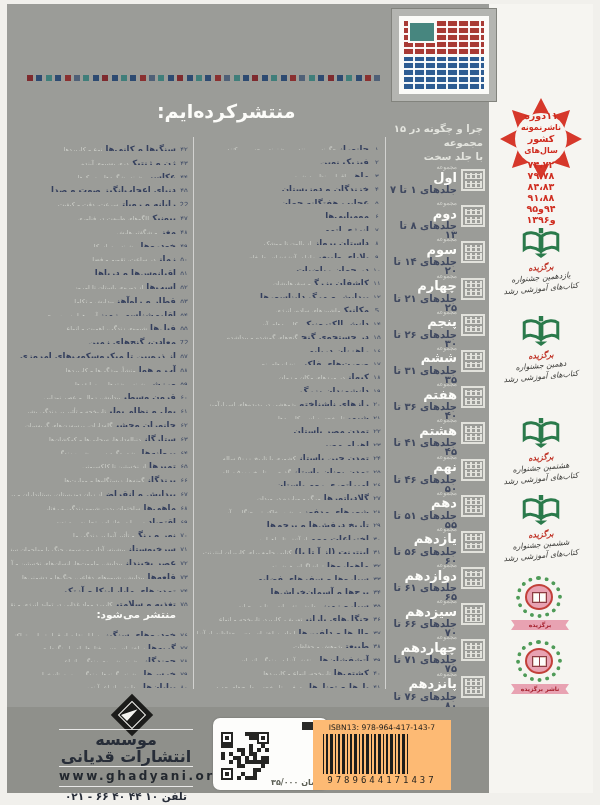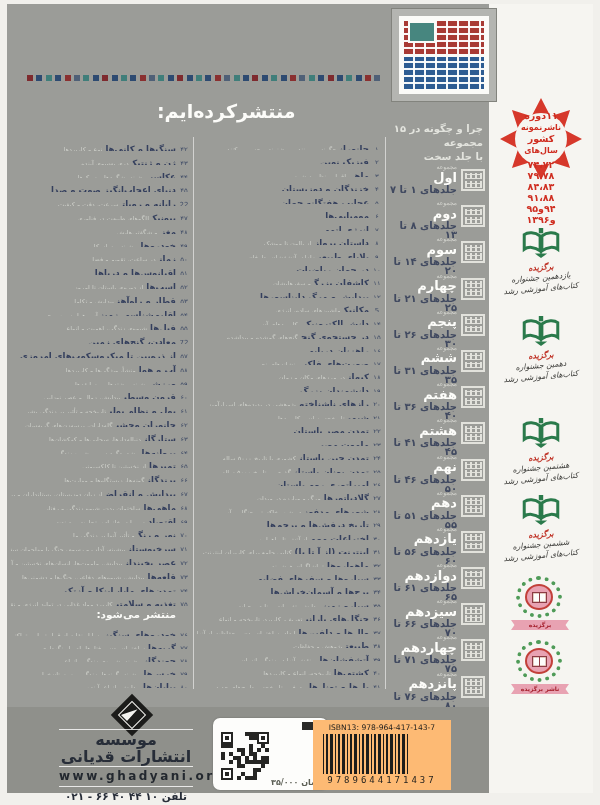--- a/index.html
+++ b/index.html
@@ -271,21 +271,21 @@
         <span class="ttl"><b class="t">شیمی</b><span class="s">تاریخچه، زبان و کاربردها</span></span>
       </div>
 
       <div class="row">
         <span class="num">۲۲</span>
         <span class="ttl"><b class="t">تمدن مصر باستان</b><span class="s"></span></span>
       </div>
 
       <div class="row">
         <span class="num">۲۳</span>
-        <span class="ttl"><b class="t">ماموت مصر</b><span class="s"></span></span>
+        <span class="ttl"><b class="t">اهرام مصر</b><span class="s"></span></span>
       </div>
 
       <div class="row">
         <span class="num">۲۴</span>
         <span class="ttl"><b class="t">تمدن چین باستان</b><span class="s">کشوری با تاریخ ۵۰۰۰ ساله</span></span>
       </div>
 
       <div class="row">
         <span class="num">۲۵</span>
         <span class="ttl"><b class="t">تمدن یونان باستان</b><span class="s">گذری بر تاریخ ۵۰۰۰ ساله</span></span>

